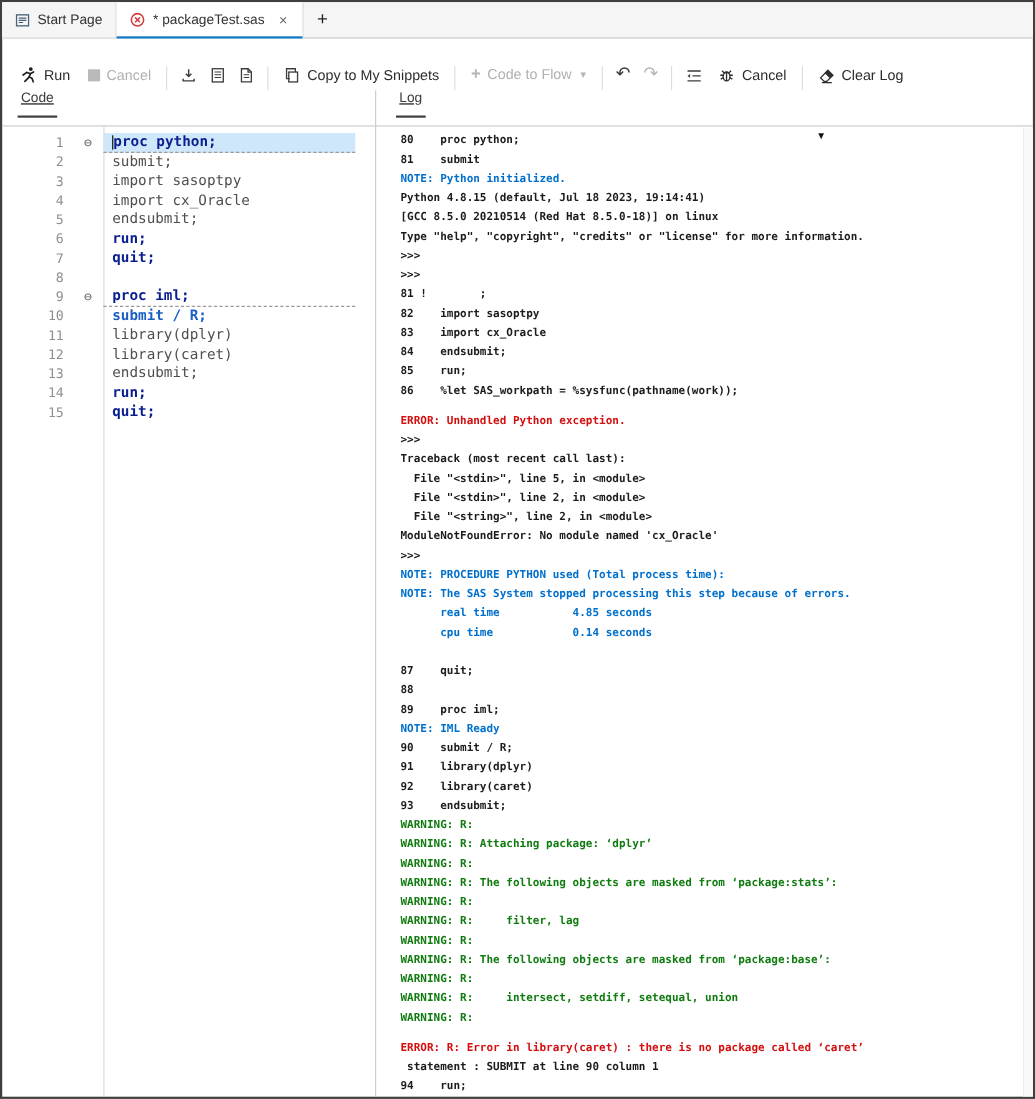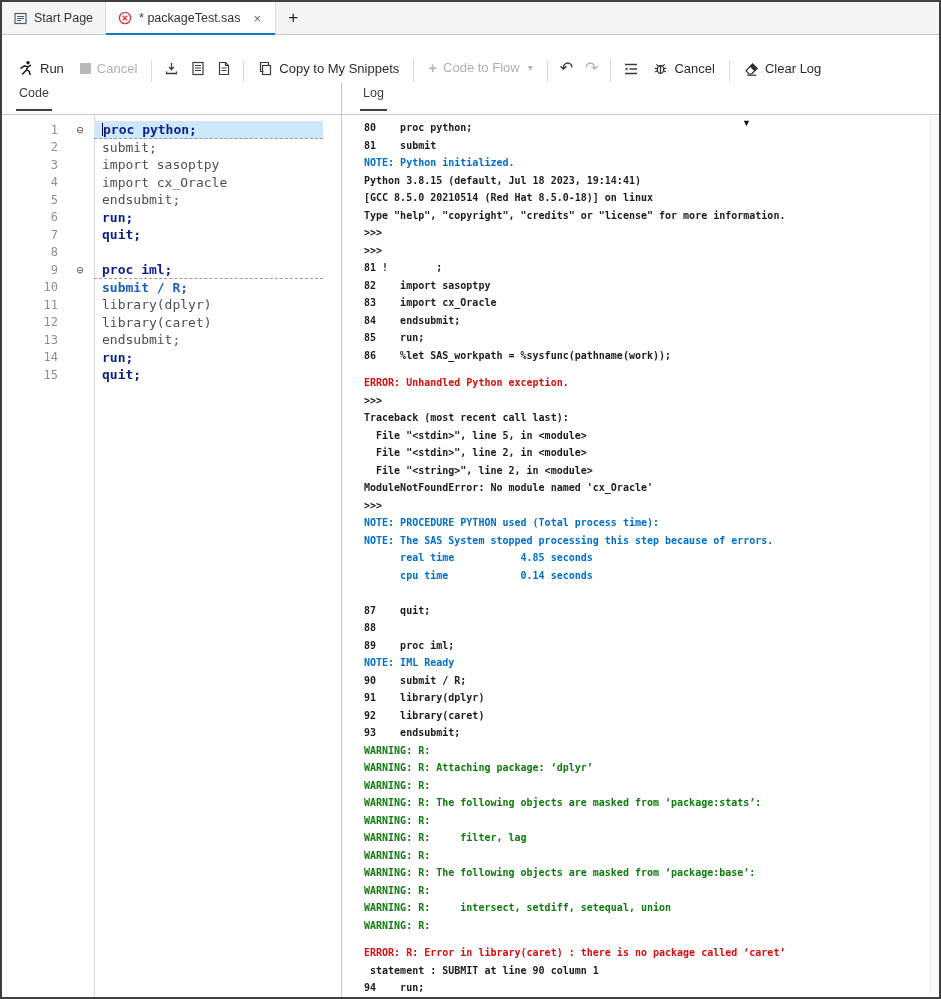--- a/index.html
+++ b/index.html
@@ -35,21 +35,21 @@
   .glyph.redo { color:#b5b5b5; }
   .caret { font-size:10px; color:#b5b5b5; margin-left:2px; }
   .plus-gray { font-size:15px; color:#b5b5b5; font-weight:bold; }
 
   
   .main { flex:1; display:flex; min-height:0; }
   .code-panel { width:340px; flex:none; border-right:1px solid #c8c8c8;
                 display:flex; flex-direction:column; }
   .log-panel { flex:1; display:flex; flex-direction:column; position:relative; min-width:0; }
   .panel-header { height:33px; flex:none; border-bottom:1px solid #c8c8c8;
-                  display:flex; align-items:center; padding-left:14px; }
+                  display:flex; align-items:flex-start; padding-left:14px;text-decoration:underline; }
   .log-panel .panel-header { padding-left:18px; }
   .panel-tab { font-size:12.5px; color:#3c3c3c; padding:0 3px 9px;
                border-bottom:2px solid #3f3f3f; margin-bottom:-1px; cursor:pointer; }
 
   
   .editor { flex:1; position:relative; padding-top:6px; overflow:hidden;
             font-family:"DejaVu Sans Mono", monospace; font-size:13px; }
   .gutter-line { position:absolute; left:92px; top:0; bottom:0; width:1px; background:#d8d8d8; }
   .code-row { display:flex; height:17.5px; align-items:center; padding-right:18px;
               position:relative; }
@@ -291,21 +291,21 @@
     </div>
 
     <div class="log-panel">
       <div class="panel-header">
         <span class="panel-tab">Log</span>
       </div>
       <div class="log">
           <div class="log-line src">80    proc python;</div>
           <div class="log-line src">81    submit</div>
           <div class="log-line note">NOTE: Python initialized.</div>
-          <div class="log-line src">Python 3.8.15 (default, Jul 18 2023, 19:14:41)</div>
+          <div class="log-line src">Python 4.8.15 (default, Jul 18 2023, 19:14:41)</div>
           <div class="log-line src">[GCC 8.5.0 20210514 (Red Hat 8.5.0-18)] on linux</div>
           <div class="log-line src">Type "help", "copyright", "credits" or "license" for more information.</div>
           <div class="log-line src">&gt;&gt;&gt; </div>
           <div class="log-line src">&gt;&gt;&gt; </div>
           <div class="log-line src">81 !        ;</div>
           <div class="log-line src">82    import sasoptpy</div>
           <div class="log-line src">83    import cx_Oracle</div>
           <div class="log-line src">84    endsubmit;</div>
           <div class="log-line src">85    run;</div>
           <div class="log-line src">86    %let SAS_workpath = %sysfunc(pathname(work));</div>

